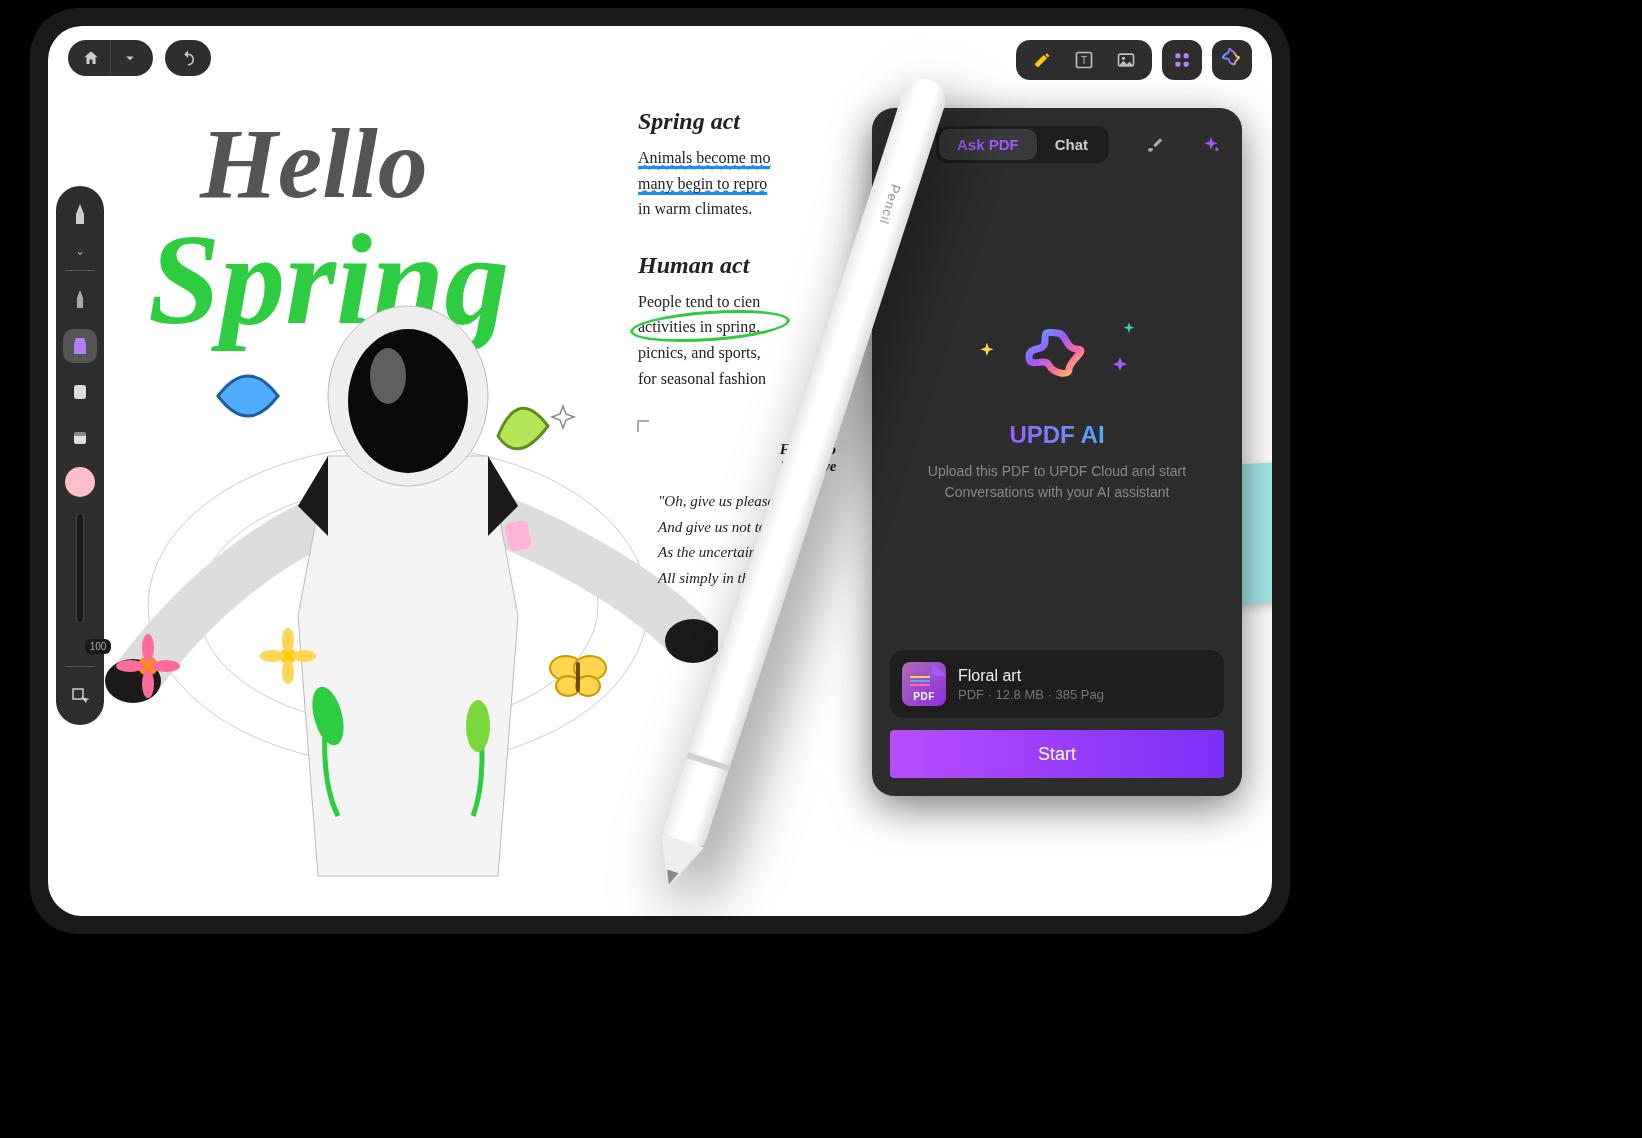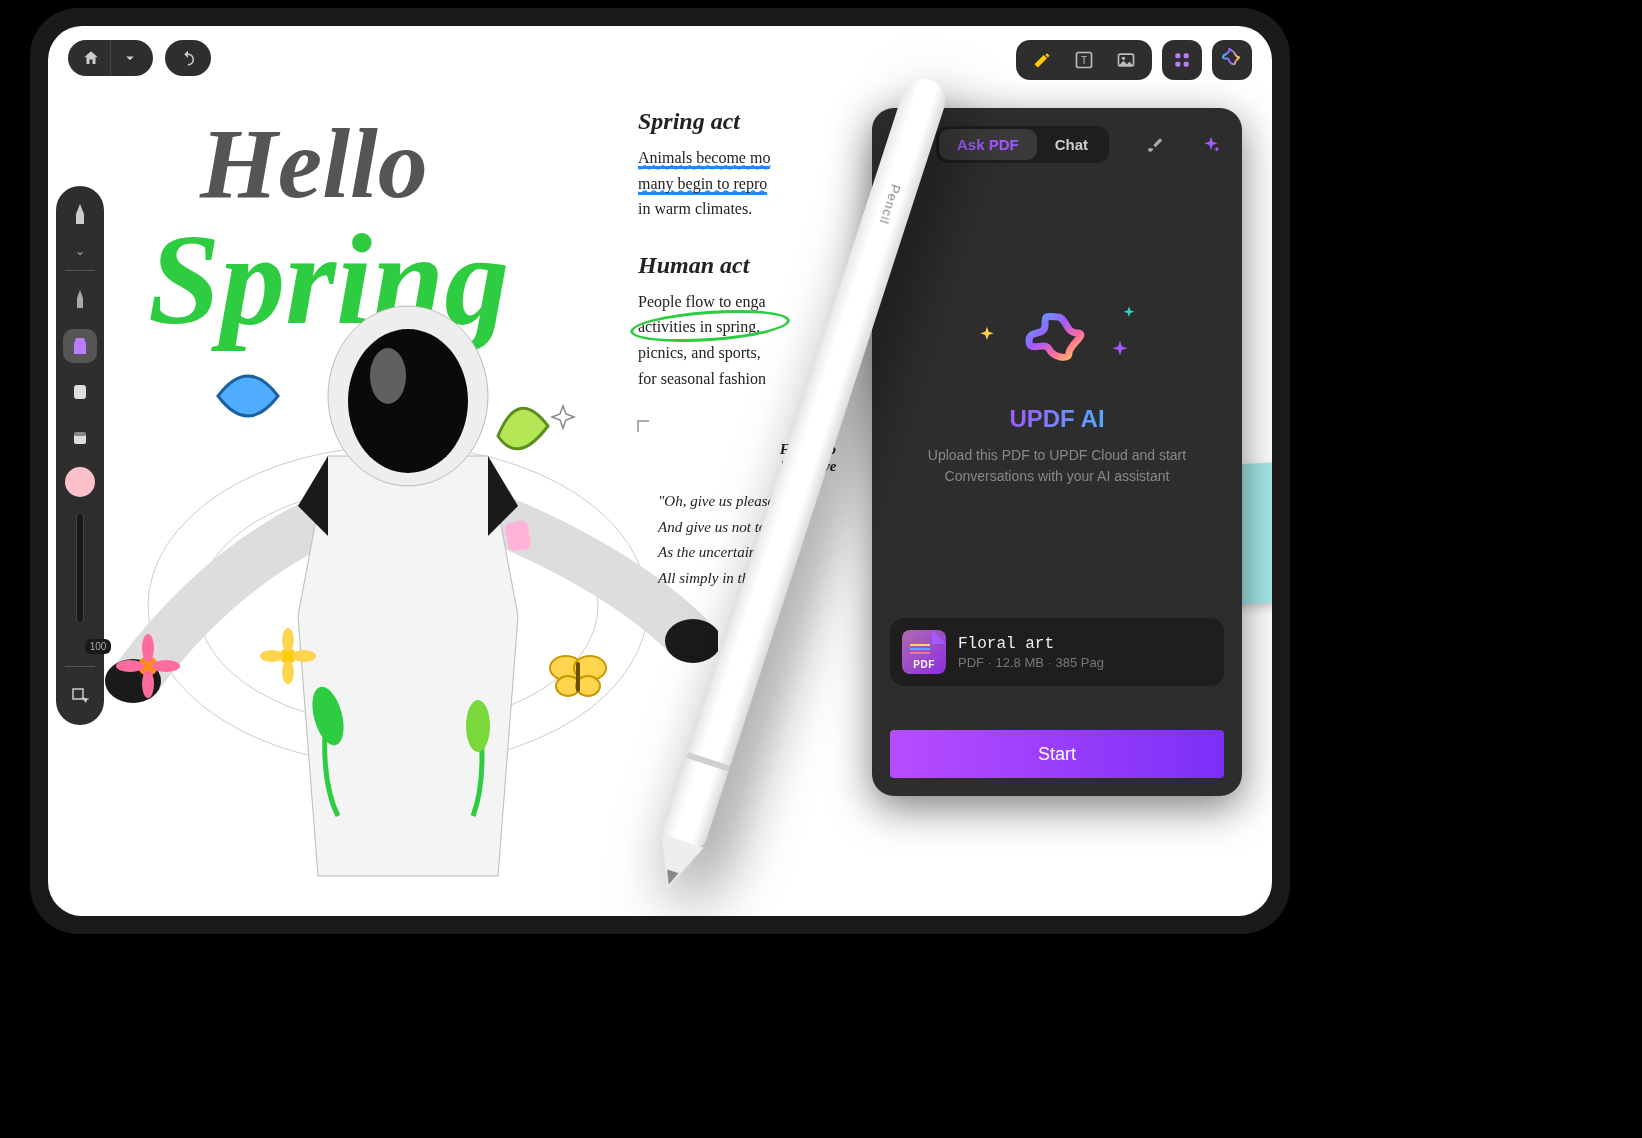--- a/index.html
+++ b/index.html
@@ -169,42 +169,41 @@
     right: 30px;
     width: 370px;
     height: 688px;
     background: #2d2d2d;
     border-radius: 22px;
     z-index: 20;
     box-shadow: 0 12px 40px rgba(0,0,0,0.5);
     padding: 18px;
     display:flex;
     flex-direction:column;
-    gap:32px;
   }
   .ai-header { display:flex; align-items:center; gap:10px; }
   .close-btn { width:30px; height:30px; border-radius:50%; background:#444; color:#ccc; display:flex; align-items:center; justify-content:center; font-size:16px;}
   .tab-seg { background:#1e1e1e; border-radius:12px; display:flex; padding:3px; flex:0 0 auto; margin-left:6px;}
   .tab { padding:7px 18px; border-radius:10px; font-size:15px; font-weight:600; color:#ccc;}
   .tab.active { background:#3a3a3a; color:#a259ff;}
   .hdr-icon { width:26px; height:26px; color:#aaa; margin-left:auto; display:flex; align-items:center; justify-content:center;}
   .sparkle-icon { color:#a259ff; }
 
   .ai-body { flex:1; display:flex; flex-direction:column; align-items:center; justify-content:center; text-align:center; padding:0 10px;}
   .updf-logo { width:64px; height:64px; margin-bottom:16px; position:relative;}
   .updf-title { font-size:24px; font-weight:700; background:linear-gradient(90deg,#a259ff,#4facfe); -webkit-background-clip:text; background-clip:text; color:transparent; margin-bottom:12px;}
   .updf-sub { font-size:14px; color:#888; line-height:1.5; }
   .spark { position:absolute; }
 
   .file-card { background:#1e1e1e; border-radius:14px; padding:12px; display:flex; gap:12px; align-items:center; margin-bottom:12px;}
   .file-icon { width:44px; height:44px; background:linear-gradient(135deg,#b06ab3,#8e2de2); border-radius:8px; display:flex; align-items:flex-end; justify-content:center; padding-bottom:4px; position:relative;}
   .file-icon::before { content:""; position:absolute; top:0; right:0; width:14px; height:14px; background:#a259ff; clip-path:polygon(0 0,100% 100%,0 100%);}
   .file-icon span { font-size:10px; font-weight:800; color:#fff; letter-spacing:0.5px;}
   .file-icon .stripes { position:absolute; top:14px; left:8px; width:20px; height:2px; background:#ffd54f; box-shadow:0 4px 0 #4facfe, 0 8px 0 #ff6b9d;}
-  .file-meta .name { color:#eee; font-size:16px; font-weight:500;font-family:Liberation Mono, monospace;}
+  .file-meta .name { color:#eee; font-size:16px; font-weight:500;}
   .file-meta .sub { color:#777; font-size:13px; margin-top:2px;}
 
   .start-btn { background:linear-gradient(90deg,#b84dff,#7b2ff7); color:#fff; font-size:18px; font-weight:500; border:none; border-radius:4px; height:48px; display:flex; align-items:center; justify-content:center;}
 
   
   .sticky {
     position:absolute;
     right:-12px;
     top:440px;
     width:150px;
@@ -440,21 +439,21 @@
 
       <div class="col2">
         <h3>Spring act</h3>
         <p>
           <span class="squiggle">Animals become mo</span><br>
           <span class="squiggle">many begin to repro</span><br>
           <span>in warm climates.</span>
         </p>
         <h3>Human act</h3>
         <p style="position:relative;">
-          <span>People flow to enga</span><br>
+          <span>People tend to cien</span><br>
           <span>activities in spring,</span>
           <span class="green-oval" style="left:-8px; top:22px; width:160px; height:30px;"></span><br>
           <span>picnics, and sports,</span><br>
           <span>for seasonal fashion</span>
         </p>
         <div class="quote-box">
           <div class="corner-tl"></div>
           <div class="src">
             <span>From Ro</span><br>
             <span>"A Praye</span>

